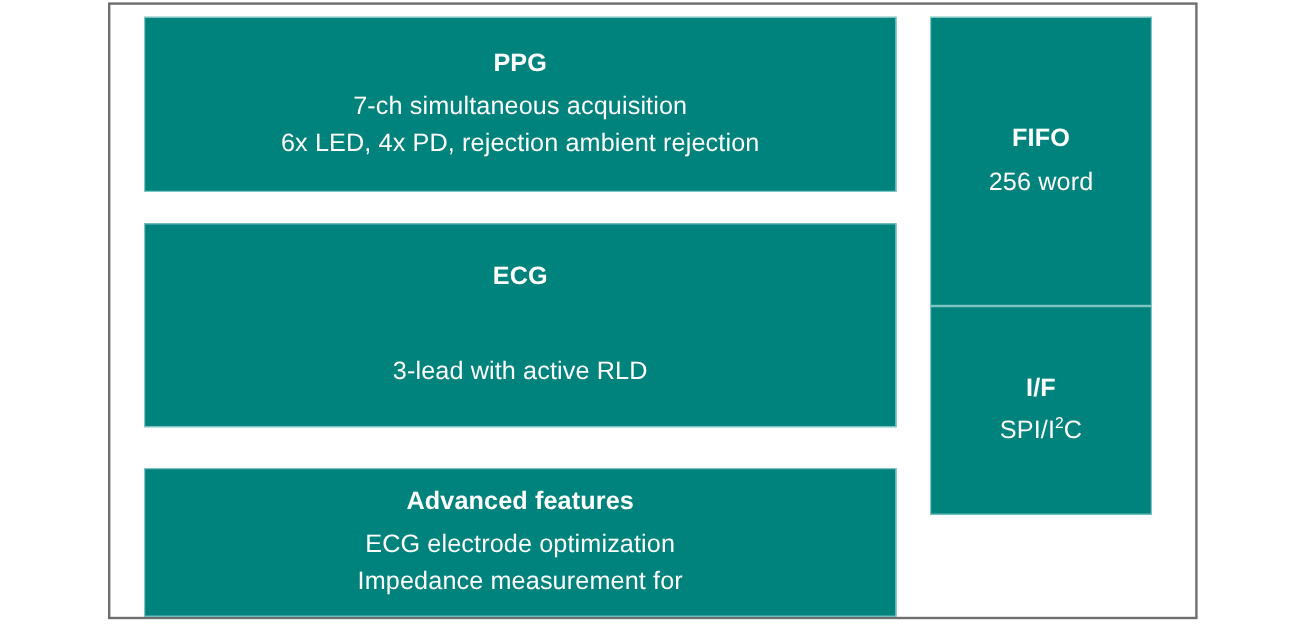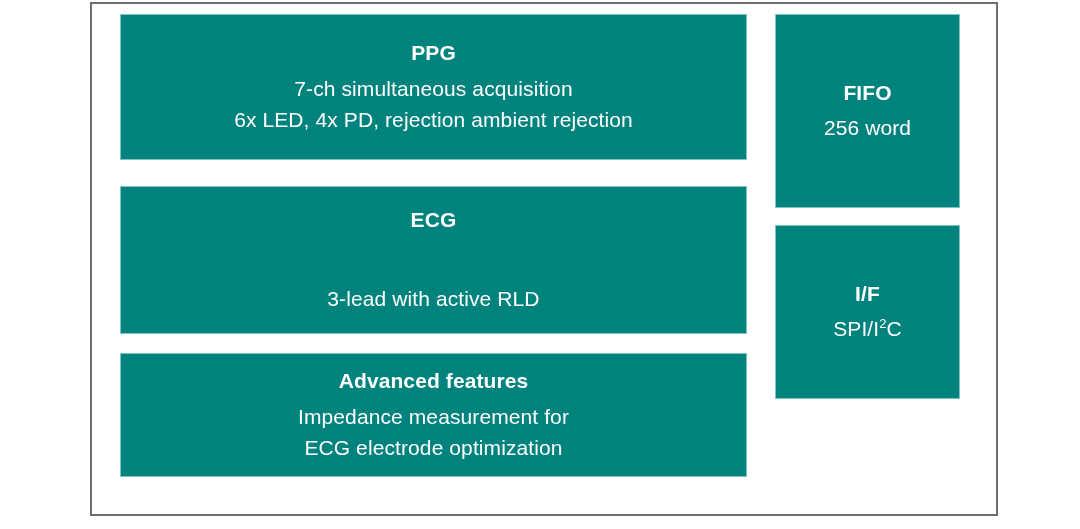--- a/index.html
+++ b/index.html
@@ -78,25 +78,25 @@
   }
   .block-title + .block-line {
     margin-top: 8px;
   }
   .block-line + .block-line {
     margin-top: 2px;
   }
 
   
   .block-ppg      { height: 146px; margin-bottom: 26px; }  
-  .block-ecg      { height: 148px; margin-bottom: 19px; gap: 44px; }  
+  .block-ecg      { height: 170px; margin-bottom: 34px; gap: 44px; }  
   .block-advanced { height: 124px; }                       
 
   
-  .block-fifo { height: 194px; margin-bottom: 17px; }      
+  .block-fifo { height: 241px; }      
   .block-if   { height: 174px; }                           
 
   .sup {
     font-size: 0.62em;
     vertical-align: super;
     line-height: 0;
   }
 </style>
 </head>
 <body>
@@ -112,22 +112,22 @@
         <div class="block-line">6x LED, 4x PD, rejection ambient rejection</div>
       </div>
 
       <div class="block block-ecg">
         <div class="block-title">ECG</div>
         <div class="block-line">3-lead with active RLD</div>
       </div>
 
       <div class="block block-advanced">
         <div class="block-title">Advanced features</div>
+        <div class="block-line">ECG electrode optimization</div>
         <div class="block-line">Impedance measurement for</div>
-        <div class="block-line">ECG electrode optimization</div>
       </div>
 
     </div>
 
     <div class="col-right">
 
       <div class="block block-fifo">
         <div class="block-title">FIFO</div>
         <div class="block-line">256 word</div>
       </div>

